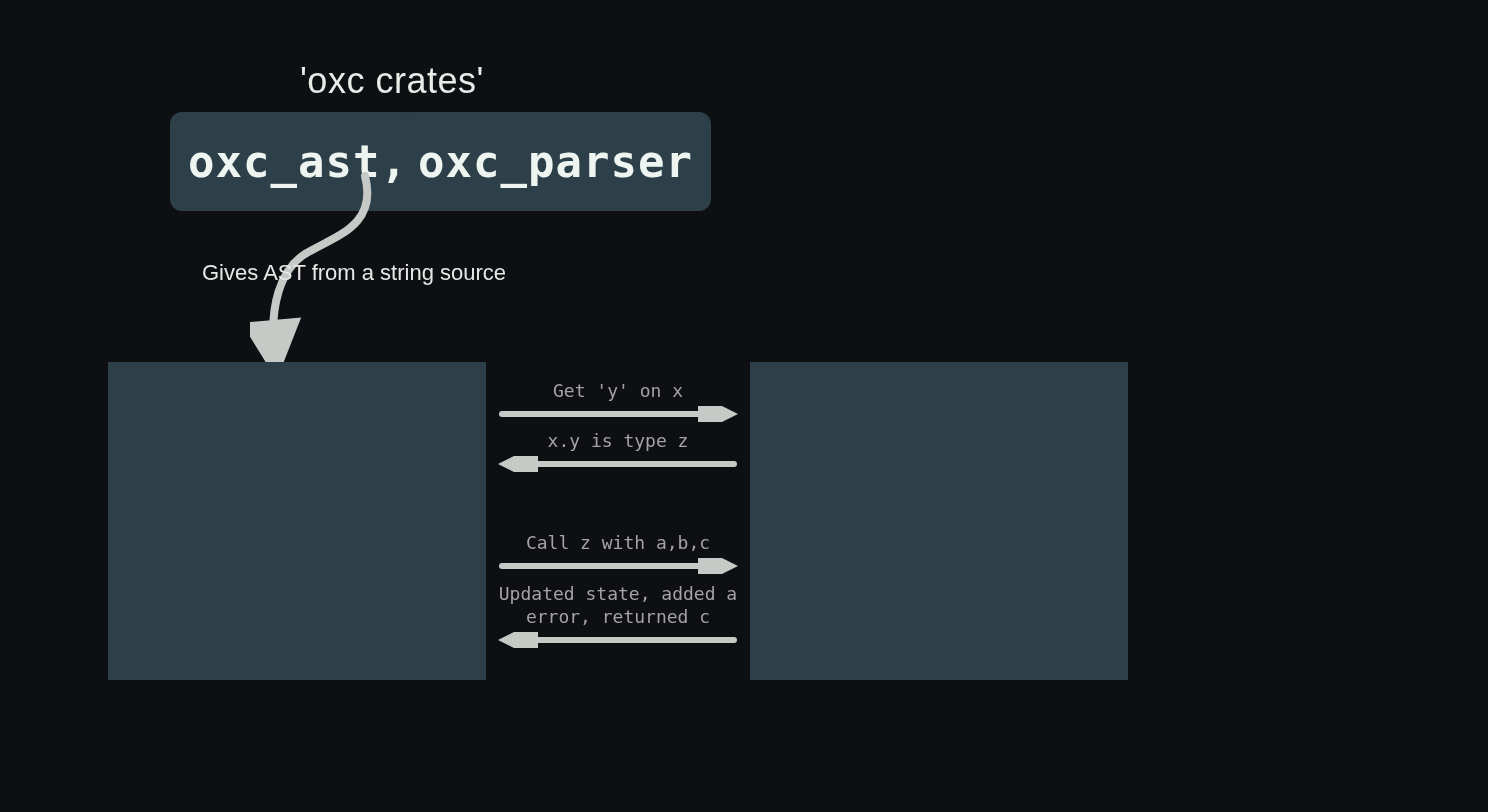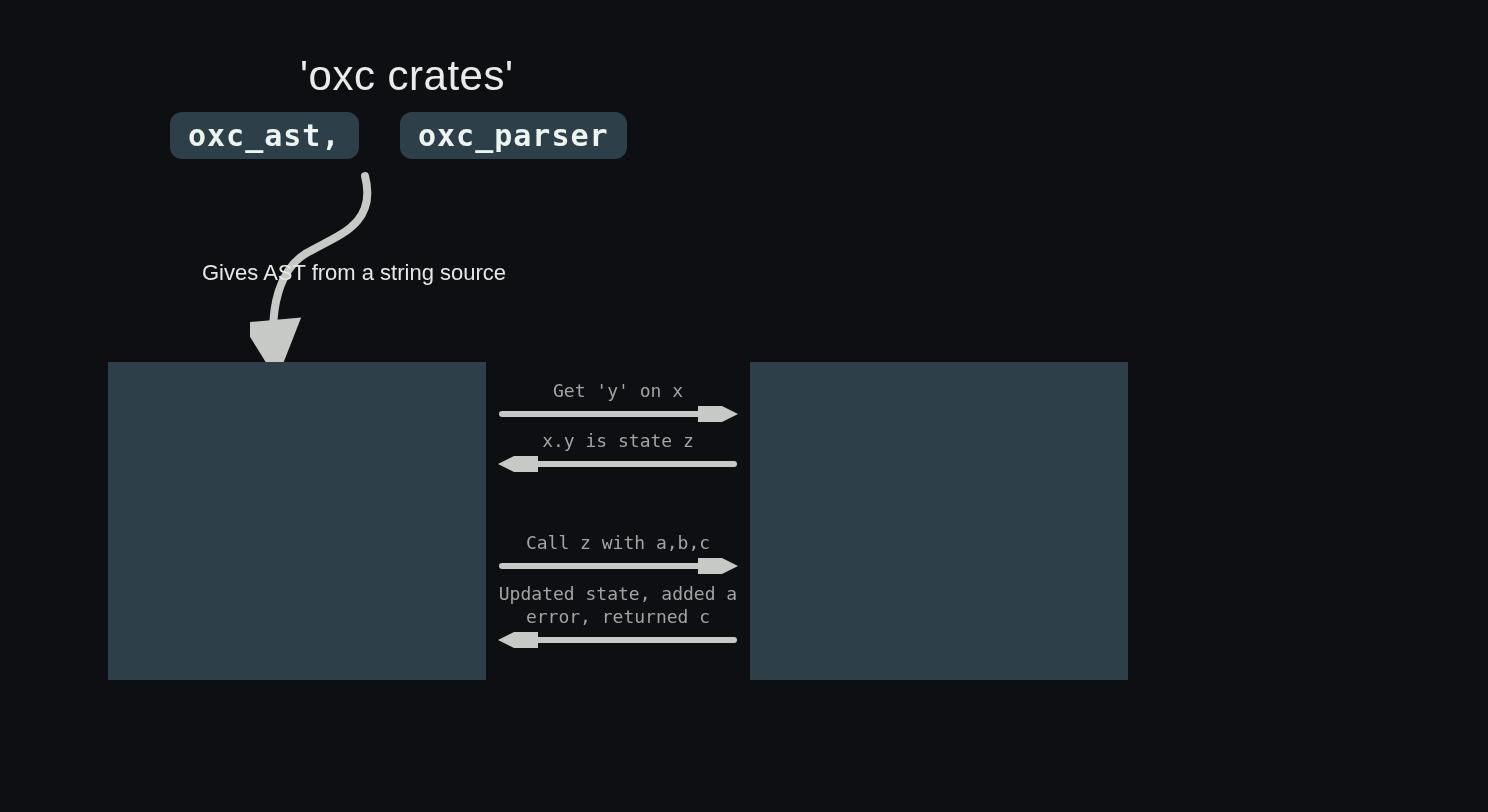--- a/index.html
+++ b/index.html
@@ -8,34 +8,34 @@
     width: 1488px;
     height: 812px;
     position: relative;
     font-family: ui-monospace, "SF Mono", Menlo, Consolas, monospace;
     color: #e8ebe8;
     overflow: hidden;
   }
   .crates-title {
     position: absolute;
     left: 300px;
-    top: 52px;
-    font-size: 42px;
+    top: 60px;
+    font-size: 36px;
     font-weight: 400;
     font-family: -apple-system, BlinkMacSystemFont, "Segoe UI", sans-serif;
     letter-spacing: 0.5px;
   }
   .crate-badge {
     position: absolute;
     background: #2d4049;
     color: #eef4f0;
     font-family: ui-monospace, Menlo, Consolas, monospace;
-    font-size: 30px;
+    font-size: 44px;
     font-weight: 600;
-    padding: 6px 18px;
+    padding: 24px 18px;
     letter-spacing: 1px;
     border-radius: 12px;
   }
   #badge1 { left: 170px; top: 112px; }
   #badge2 { left: 400px; top: 112px; }
   .arrow-curve-svg {
     position: absolute;
     left: 250px;
     top: 166px;
     width: 160px;
@@ -120,21 +120,21 @@
 <div class="mid-label" style="top:380px">Get 'y' on x</div>
 <svg class="arrow-h-svg" style="top:406px" viewBox="0 0 240 16">
   <defs>
       <marker id="ar1" viewBox="0 0 12 12" refX="9" refY="6" markerWidth="8" markerHeight="8" orient="auto">
         <path d="M1,1 L11,6 L1,11 Z" fill="#c7c9c7"></path>
       </marker>
     </defs>
   <line x1="4" y1="8" x2="232" y2="8" stroke="#c7c9c7" stroke-width="6" stroke-linecap="round" marker-end="url(#ar1)"></line>
 </svg>
 
-<div class="mid-label" style="top:430px">x.y is state z</div>
+<div class="mid-label" style="top:430px">x.y is type z</div>
 <svg class="arrow-h-svg" style="top:456px" viewBox="0 0 240 16">
   <defs>
       <marker id="al1" viewBox="0 0 12 12" refX="9" refY="6" markerWidth="8" markerHeight="8" orient="auto">
         <path d="M1,1 L11,6 L1,11 Z" fill="#c7c9c7"></path>
       </marker>
     </defs>
   <line x1="236" y1="8" x2="8" y2="8" stroke="#c7c9c7" stroke-width="6" stroke-linecap="round" marker-end="url(#al1)"></line>
 </svg>
 
 <div class="mid-label" style="top:532px">Call z with a,b,c</div>

